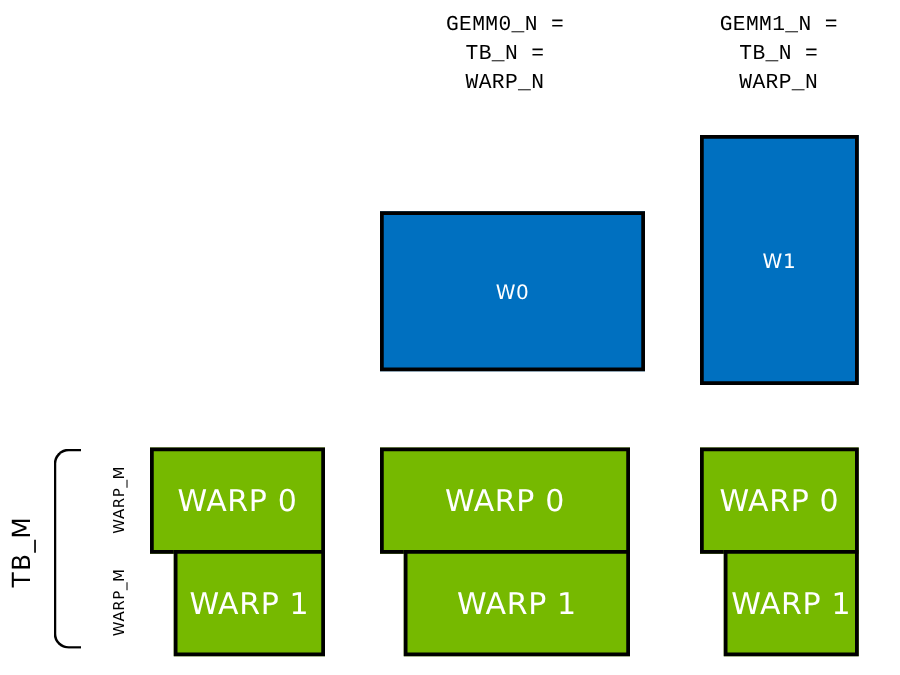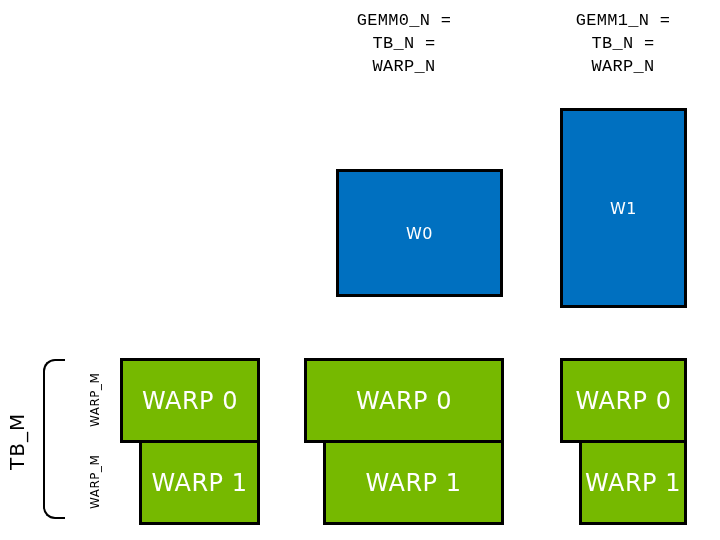--- a/index.html
+++ b/index.html
@@ -31,21 +31,21 @@
     box-sizing: border-box;
     background: #0070C0;
     border: 3px solid #000000;
     color: #ffffff;
     display: flex;
     align-items: center;
     justify-content: center;
     font-size: 16px;
     letter-spacing: 0.5px;
   }
-  .w0 { left: 304px; top: 169px; width: 167px; height: 128px; margin-left: 32px; }
+  .w0 { left: 304px; top: 169px; width: 212px; height: 128px; }
   .w1 { left: 560px; top: 108px; width: 127px; height: 200px; }
 
   .gcol { position: absolute; top: 358px; }
   .gcol-0 { left: 120px; width: 140px; }
   .gcol-1 { left: 304px; width: 200px; }
   .gcol-2 { left: 560px; width: 127px; }
   .gcell {
     box-sizing: border-box;
     height: 85px;
     background: #76B900;

